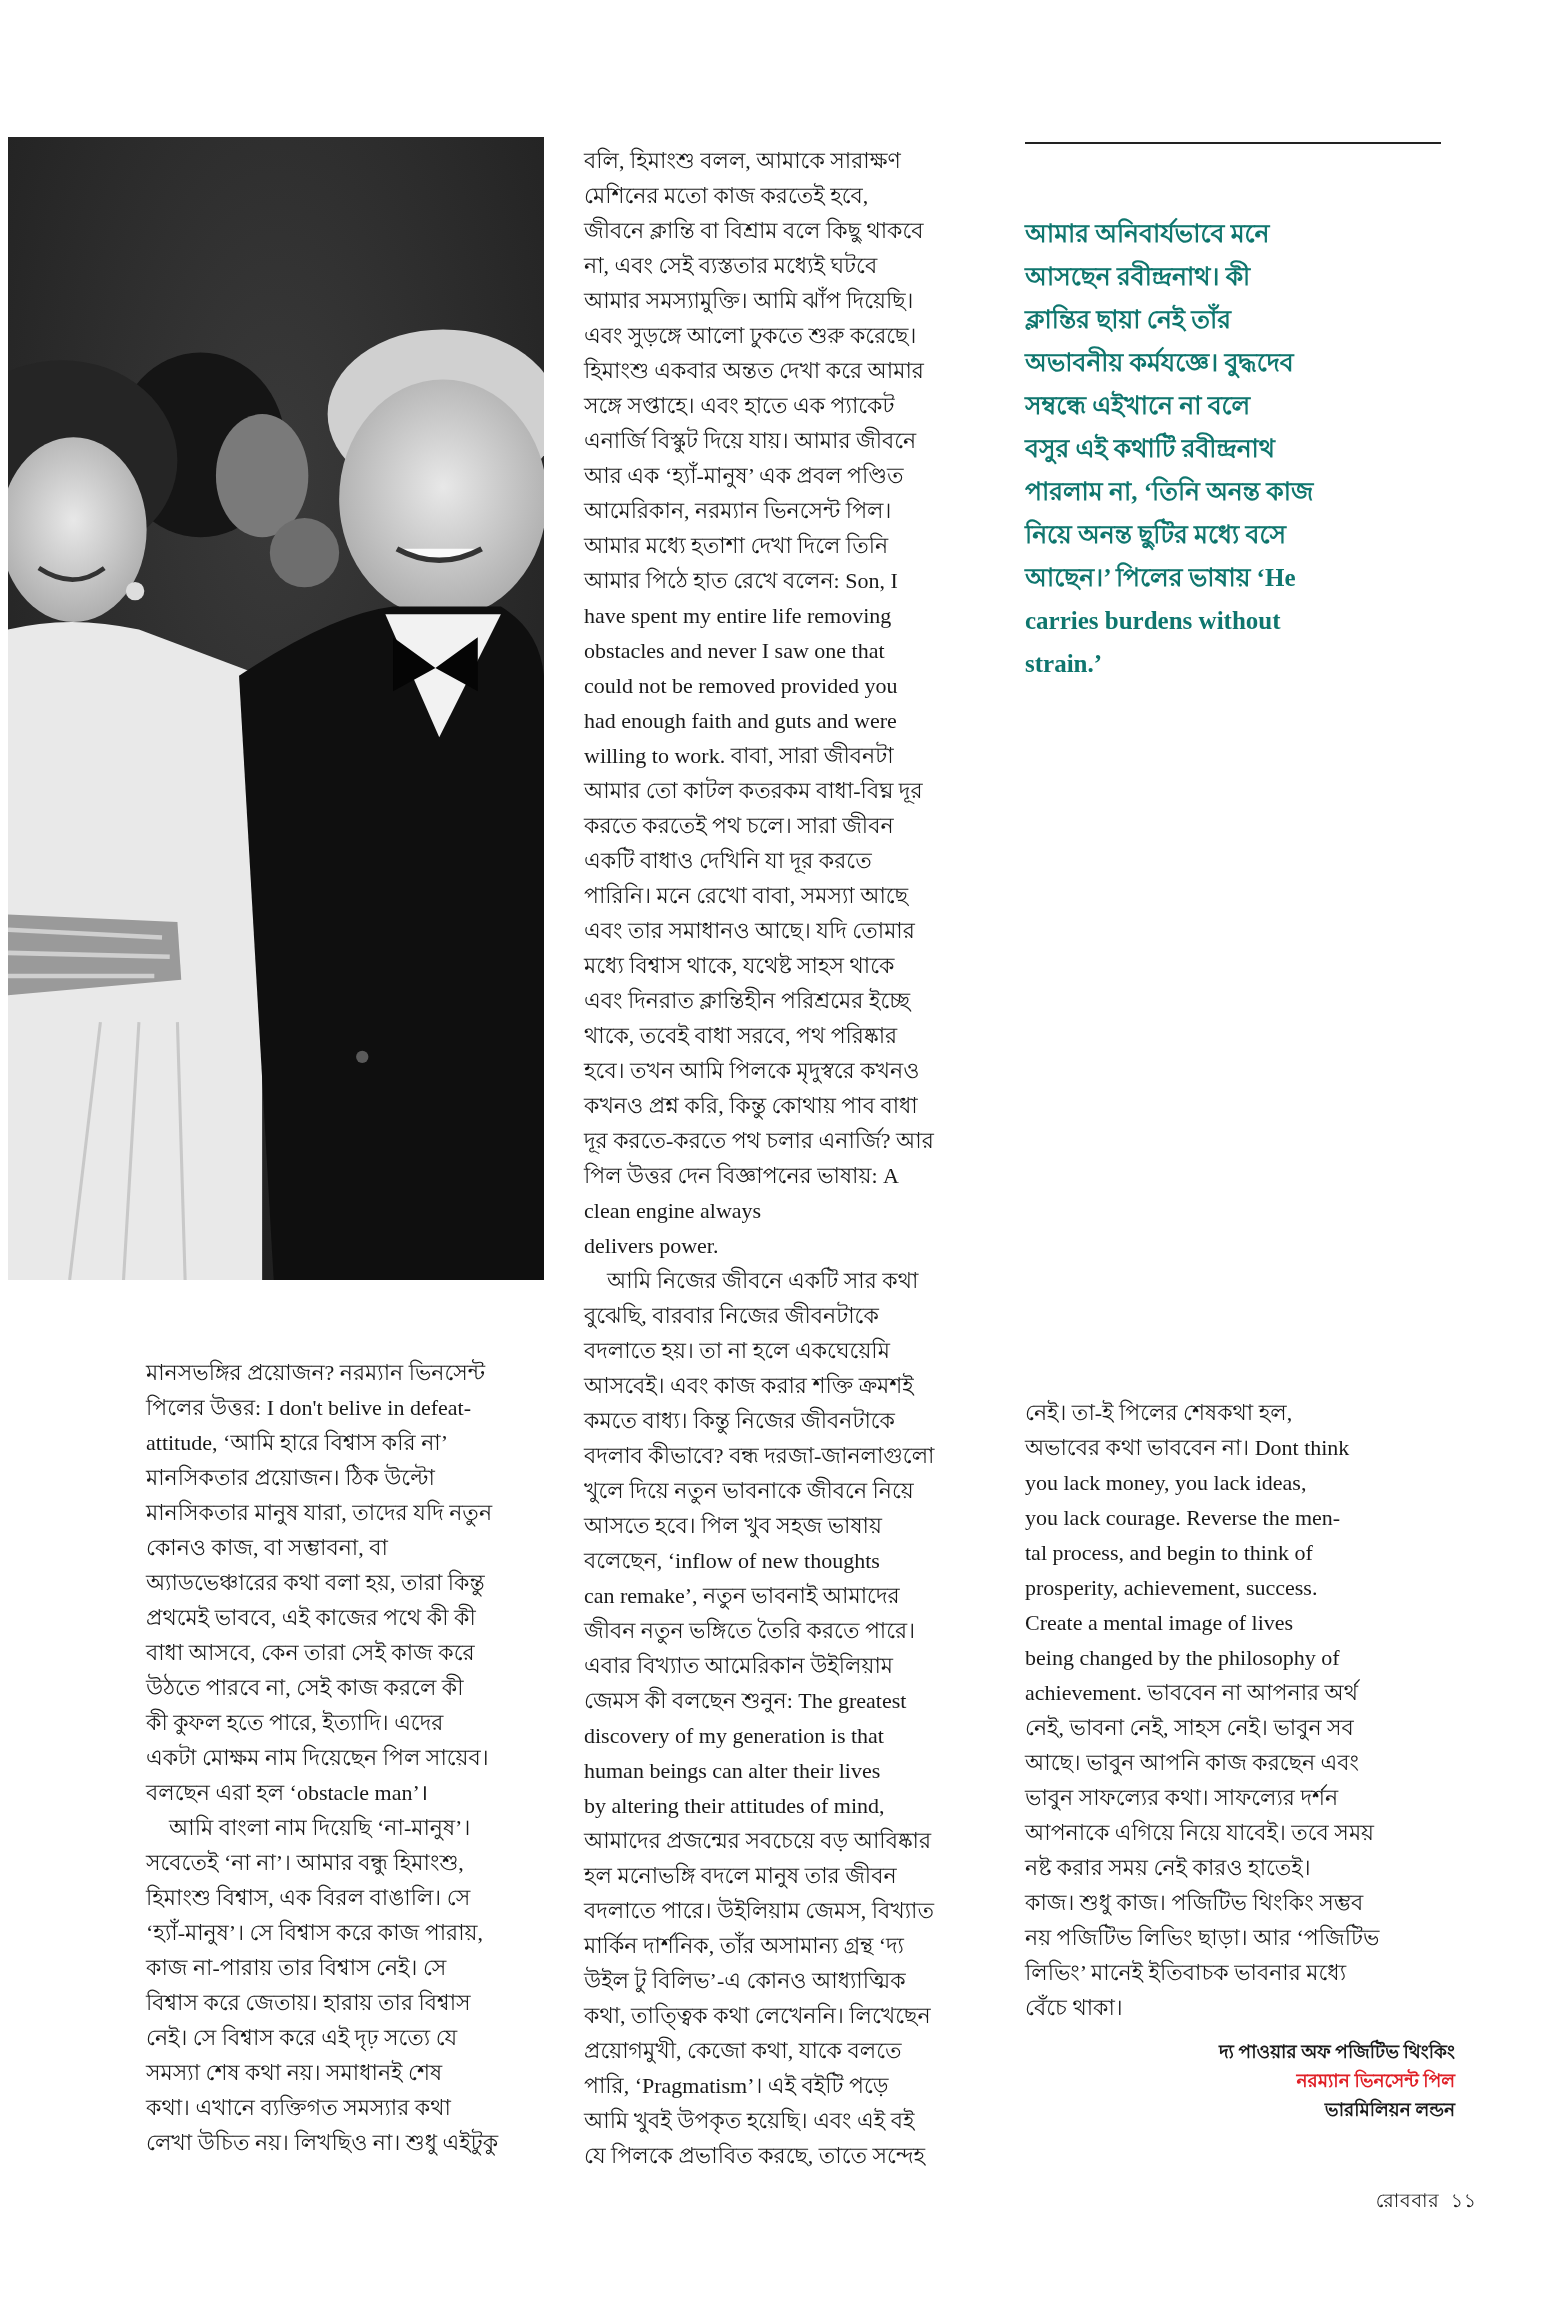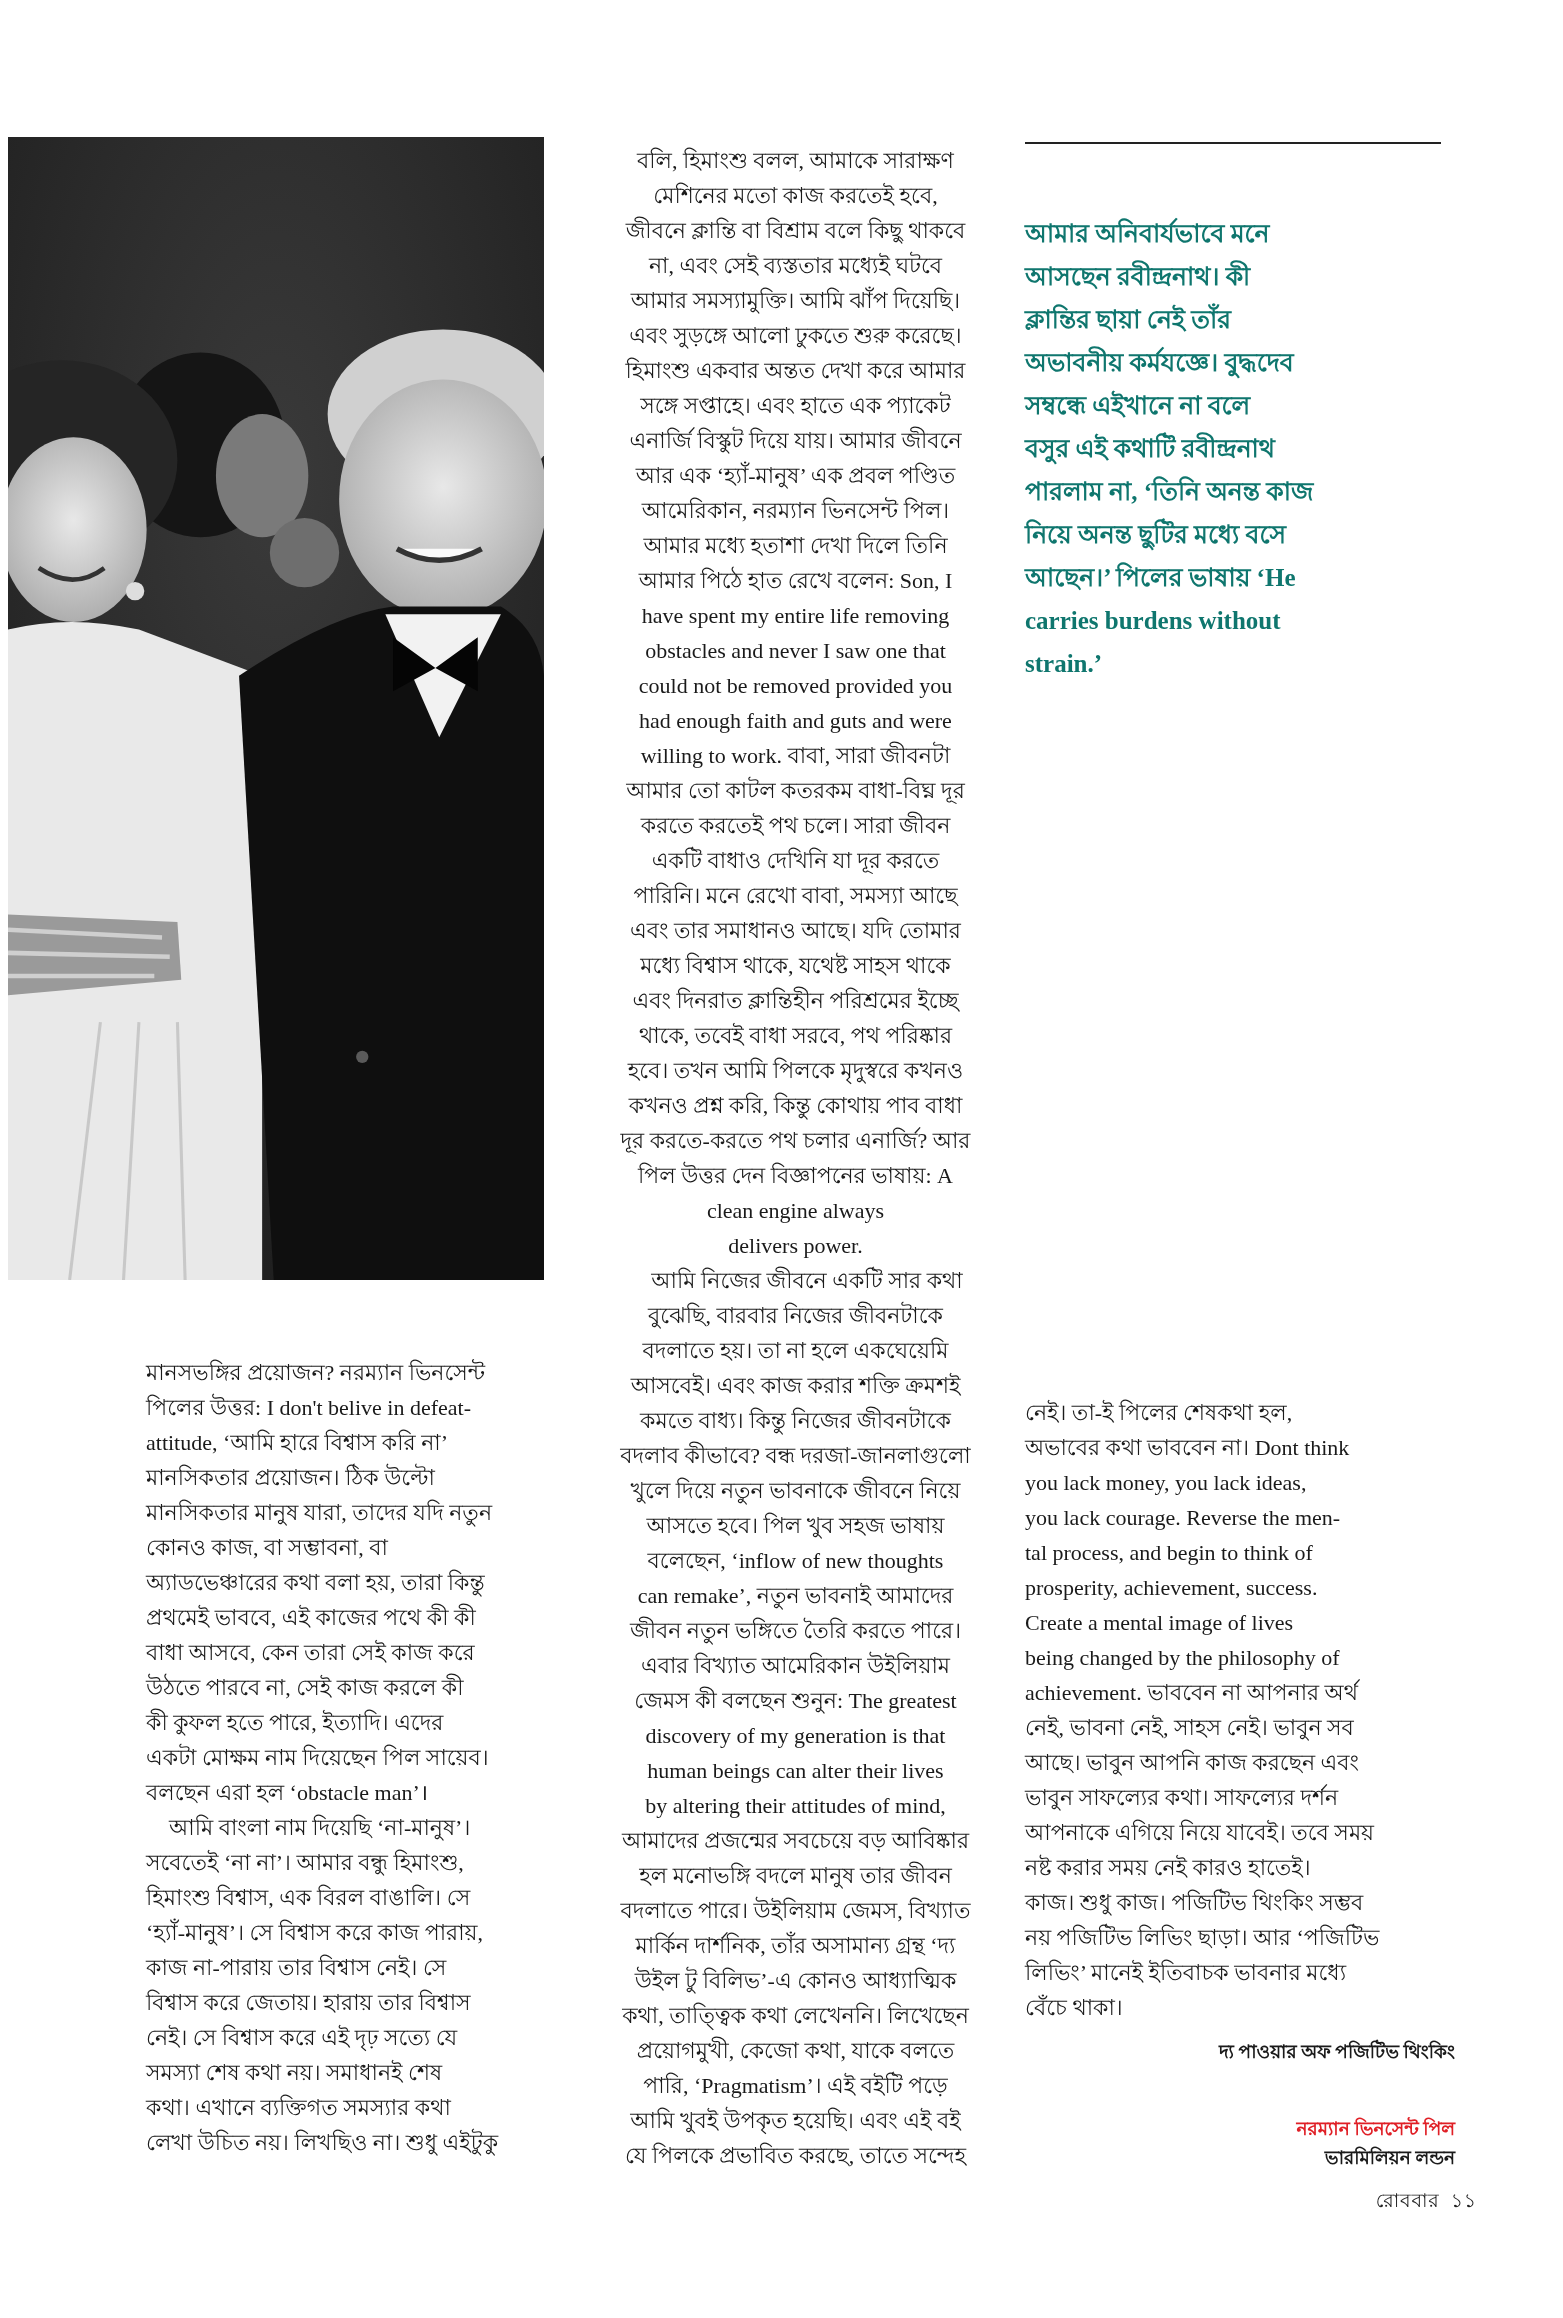--- a/index.html
+++ b/index.html
@@ -16,35 +16,35 @@
     .col {
       position: absolute;
       font-size: 22px;
       line-height: 35px;
       white-space: pre-line;
     }
     .col p { margin: 0; }
     .col .line { display: block; white-space: nowrap; }
     .indent { padding-left: 23px; }
     #col-left { left: 146px; top: 1355px; width: 416px; }
-    #col-mid { left: 584px; top: 143px; width: 423px; text-align: center; }
+    #col-mid { left: 584px; top: 143px; width: 423px; }
     #col-right-bottom { left: 1025px; top: 1395px; width: 420px; }
     .rule {
       position: absolute; left: 1025px; top: 142px; width: 416px; height: 1.5px; background: #222;
     }
     .pullquote {
       position: absolute; left: 1025px; top: 212px; width: 431px;
       font-size: 25px; line-height: 43px; font-weight: bold; color: #0f766e;
     }
     .pullquote .line { display: block; white-space: nowrap; }
     .attribution {
       position: absolute; right: 108px; top: 2038px; text-align: right;
       font-size: 18.5px; line-height: 29px; font-weight: bold; font-family: Liberation Serif, serif;
     }
-    .attribution .red { color: var(--accent); margin-top: 48px; }
+    .attribution .red { color: var(--accent); }
     .folio {
       position: absolute; right: 86px; top: 2186px;
       font-size: 19px; letter-spacing: 0.8px; color: #222;
     }
   </style>
 </head>
 <body style="--accent: #e01f26;">
 
 <div class="photo">
   <svg viewBox="0 0 696 1485" preserveAspectRatio="none">

